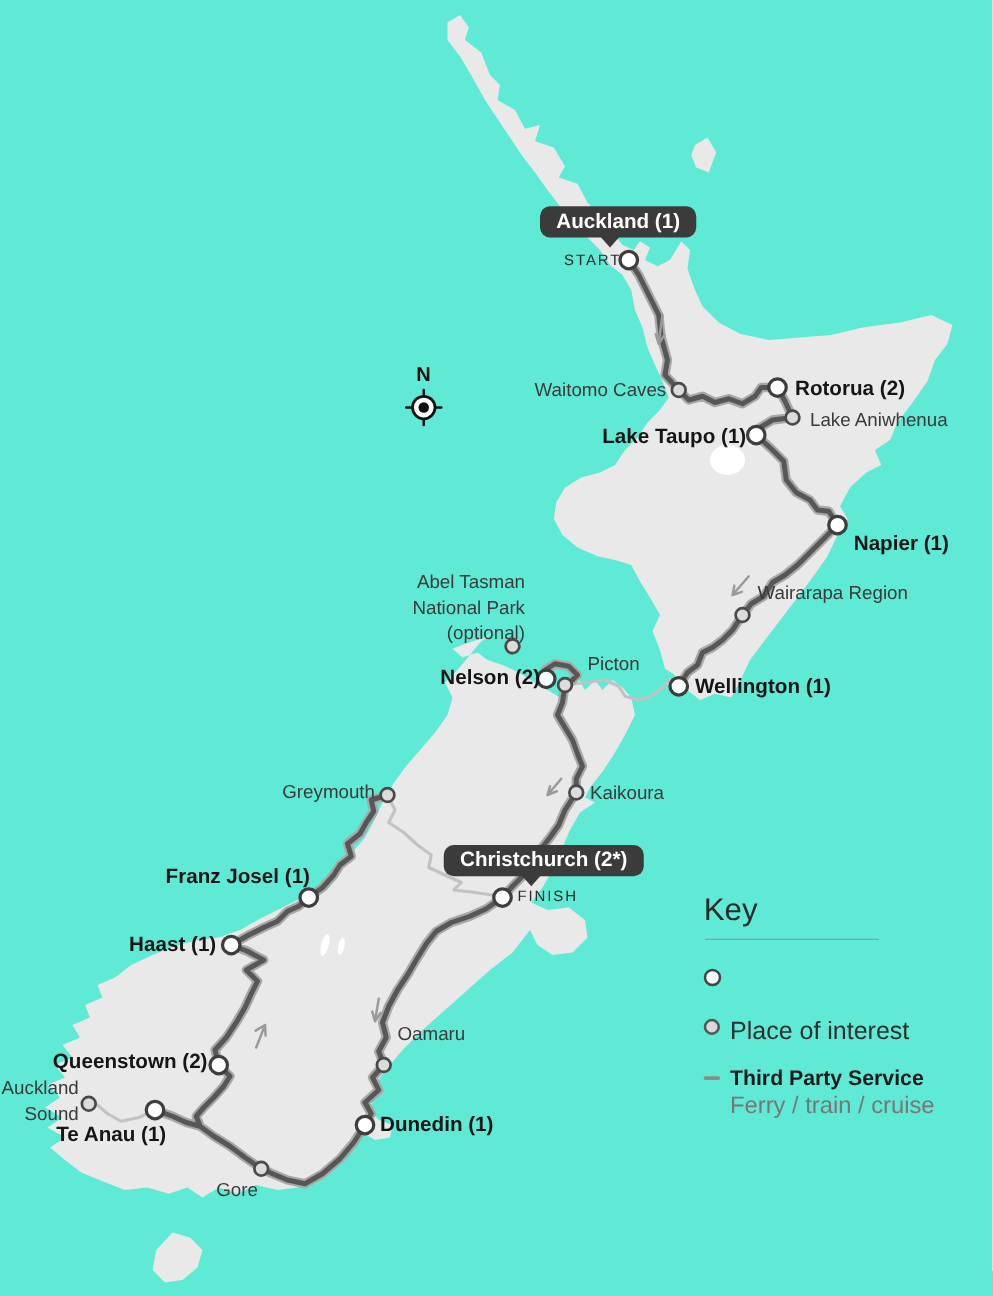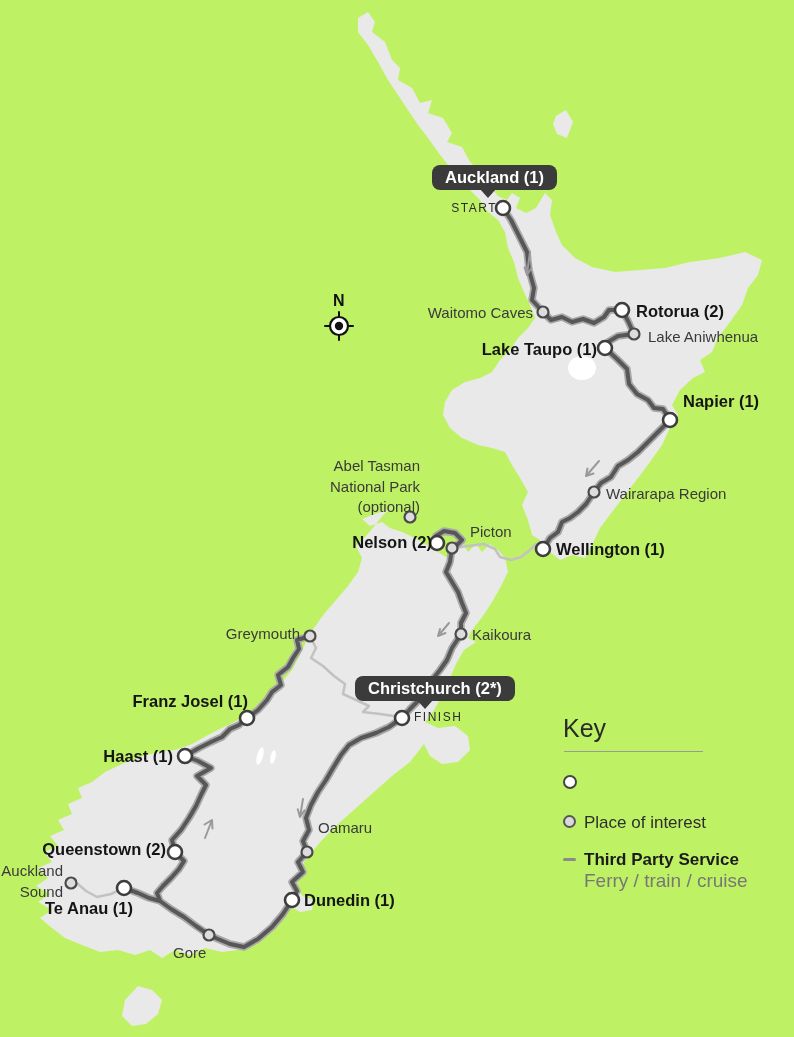--- a/index.html
+++ b/index.html
@@ -1,18 +1,18 @@
 <!DOCTYPE html>
 <html style="--land: #e9e9e9; --route-core: #575757; --route-casing: #a8a8a8; --third-party: #c2c2c2; --tooltip-bg: #3b3b3b; --marker-overnight-fill: #ffffff; --marker-poi-fill: #dcdcdc; --marker-stroke: #3d3d3d; --arrow: #9a9a9a;"><head>
 <meta charset="utf-8">
 <style>
   html,body{margin:0;padding:0;background:#fff;}
   .stage{
     position:relative;width:794px;height:1037px;overflow:hidden;
-    font-family:"Liberation Sans",sans-serif;background:#bef264;
+    font-family:"Liberation Sans",sans-serif;background:#5eead4;
   }
   .stage svg{position:absolute;left:0;top:0;}
   .land{fill:var(--land,#e9e9e9);stroke:none;}
   .lake{fill:#fff;stroke:none;}
   .casing{fill:none;stroke:var(--route-casing,#a8a8a8);stroke-width:7.5;stroke-linejoin:round;stroke-linecap:round;}
   .core{fill:none;stroke:var(--route-core,#575757);stroke-width:4;stroke-linejoin:round;stroke-linecap:round;}
   .thin{fill:none;stroke:var(--third-party,#c2c2c2);stroke-width:2.5;stroke-linejoin:round;stroke-linecap:round;}
   .arrowline{fill:none;stroke:var(--arrow,#9a9a9a);stroke-width:2;stroke-linecap:round;stroke-linejoin:round;}
   .m-on{fill:var(--marker-overnight-fill,#fff);stroke:var(--marker-stroke,#3d3d3d);stroke-width:2.6;}
   .m-poi{fill:var(--marker-poi-fill,#dcdcdc);stroke:#4a4a4a;stroke-width:2.2;}
@@ -44,21 +44,21 @@
   .key-title{font-size:25px;font-weight:500;color:#2a2a2a;line-height:1;}
   .key-divider{border:none;border-top:1.5px solid #999;margin:10px 0 0 1px;width:139px;}
   .key-row{display:flex;margin-top:20px;}
   .key-icon-col{width:21px;flex:0 0 21px;padding-top:3px;}
   .key-circle-on{width:10px;height:10px;border-radius:50%;background:#fff;border:2px solid #444;}
   .key-circle-poi{width:9px;height:9px;border-radius:50%;background:#d9d9d9;border:2.5px solid #555;}
   .key-dash{width:13px;height:3px;border-radius:2px;background:#8a8a8a;margin-top:5px;}
   .key-main{font-size:17px;font-weight:700;color:#1b1b1b;line-height:1.1;}
   .key-sub{font-size:13px;font-weight:700;color:#1b1b1b;line-height:1.25;}
   .key-note{font-size:12.5px;color:#555;line-height:1.3;margin-top:6px;white-space:pre-line;}
-  .key-plain{font-size:17px;color:#2e2e2e;line-height:1.1;padding-top:2px;}
+  .key-plain{font-size:20px;color:#2e2e2e;line-height:1.1;padding-top:2px;}
   .key-main2{font-size:17px;font-weight:700;color:#1b1b1b;line-height:1.15;}
   .key-sub2{font-size:19px;color:#777;line-height:1.3;}
 </style>
 </head>
 <body>
 
 <div class="stage">
 
   <svg width="794" height="1037" viewBox="0 0 794 1037">
     <defs>
@@ -180,32 +180,32 @@
     <span class="tip-arrow"></span>
   </div>
 
   <div class="lbl tag r" style="right:297px;top:201px;">START</div>
   <div class="lbl tag" style="left:414px;top:710px;">FINISH</div>
 
   <div class="lbl north" style="left:333px;top:291px;">N</div>
 
   <div class="lbl bold" style="left:636px;top:302px;">Rotorua (2)</div>
   <div class="lbl bold r" style="right:197px;top:340px;">Lake Taupo (1)</div>
-  <div class="lbl bold" style="left:683px;top:392px;">Napier (1)</div>
+  <div class="lbl bold" style="left:683px;top:426px;">Napier (1)</div>
   <div class="lbl bold" style="left:556px;top:540px;">Wellington (1)</div>
   <div class="lbl bold r" style="right:362px;top:533px;">Nelson (2)</div>
   <div class="lbl bold r" style="right:546px;top:692px;">Franz Josel (1)</div>
   <div class="lbl bold r" style="right:621px;top:747px;margin-left:44px;">Haast (1)</div>
   <div class="lbl bold r" style="right:628px;top:840px;">Queenstown (2)</div>
   <div class="lbl bold r" style="right:661px;top:899px;">Te Anau (1)</div>
   <div class="lbl bold" style="left:304px;top:891px;">Dunedin (1)</div>
 
   <div class="lbl r" style="right:261px;top:304px;">Waitomo Caves</div>
   <div class="lbl" style="left:648px;top:328px;">Lake Aniwhenua</div>
-  <div class="lbl" style="left:606px;top:485px;">Wairarapa Region</div>
+  <div class="lbl" style="left:606px;top:466px;">Wairarapa Region</div>
   <div class="lbl" style="left:470px;top:523px;">Picton</div>
   <div class="lbl r multiline" style="right:374px;top:456px;margin-left:44px;">Abel Tasman
 National Park
 (optional)</div>
   <div class="lbl" style="left:472px;top:626px;">Kaikoura</div>
   <div class="lbl r" style="right:494px;top:625px;">Greymouth</div>
   <div class="lbl r multiline" style="right:731px;top:861px;">Auckland
 Sound</div>
   <div class="lbl" style="left:173px;top:944px;">Gore</div>
   <div class="lbl" style="left:318px;top:819px;">Oamaru</div>

